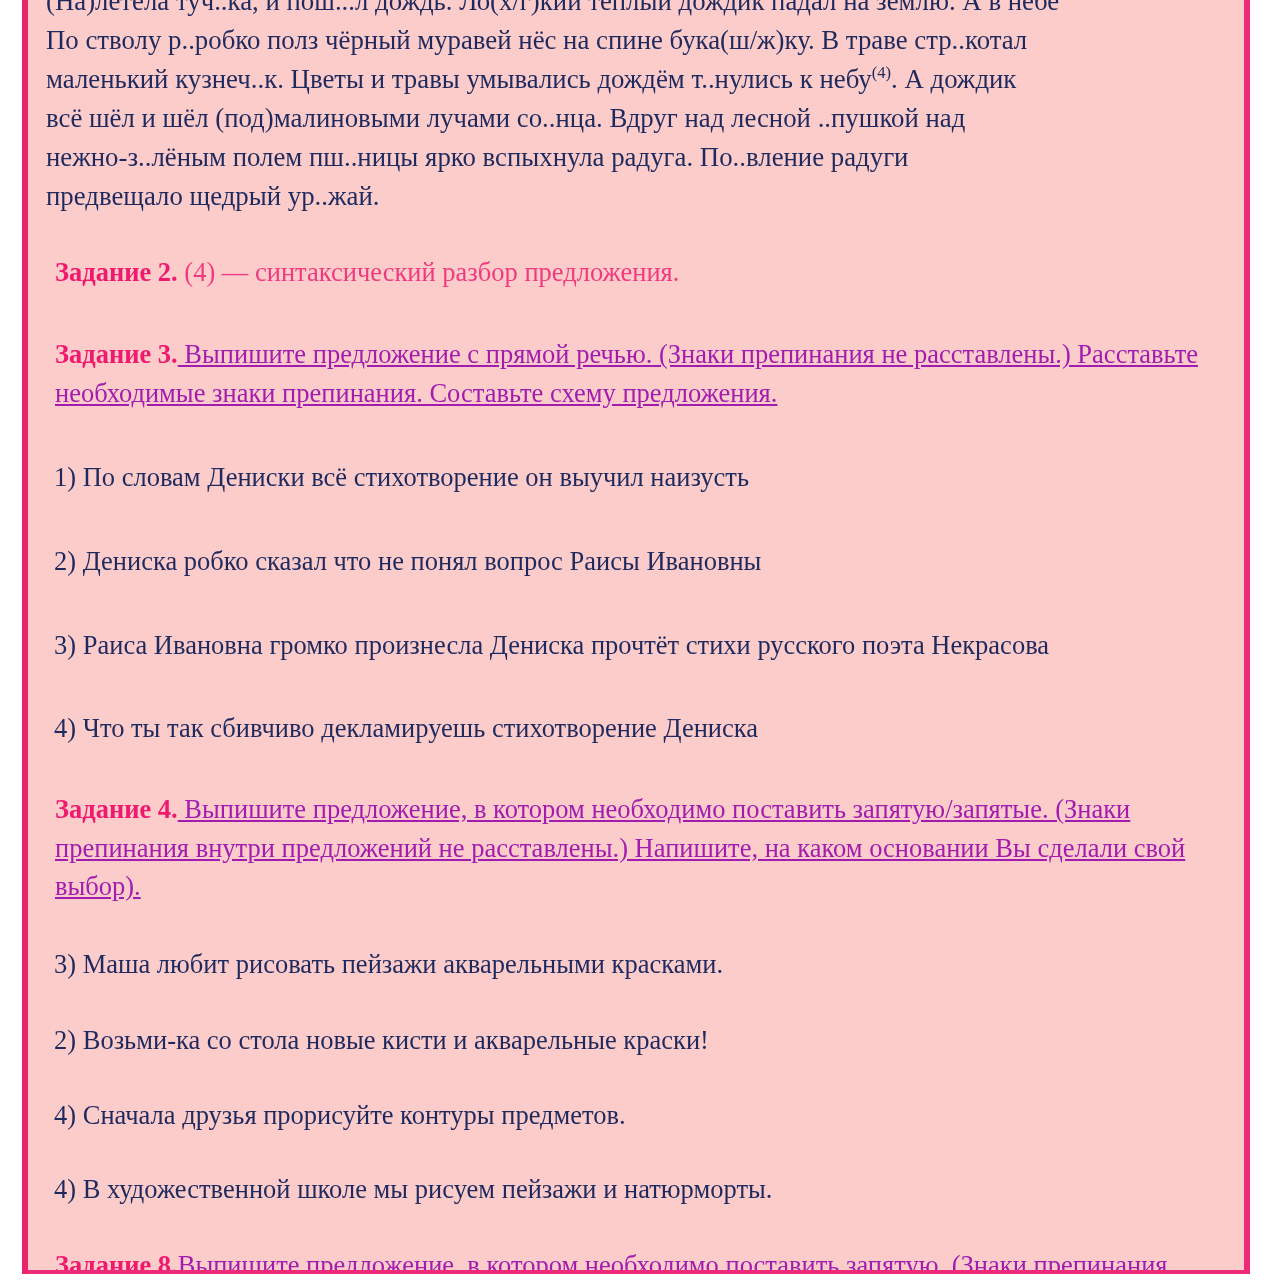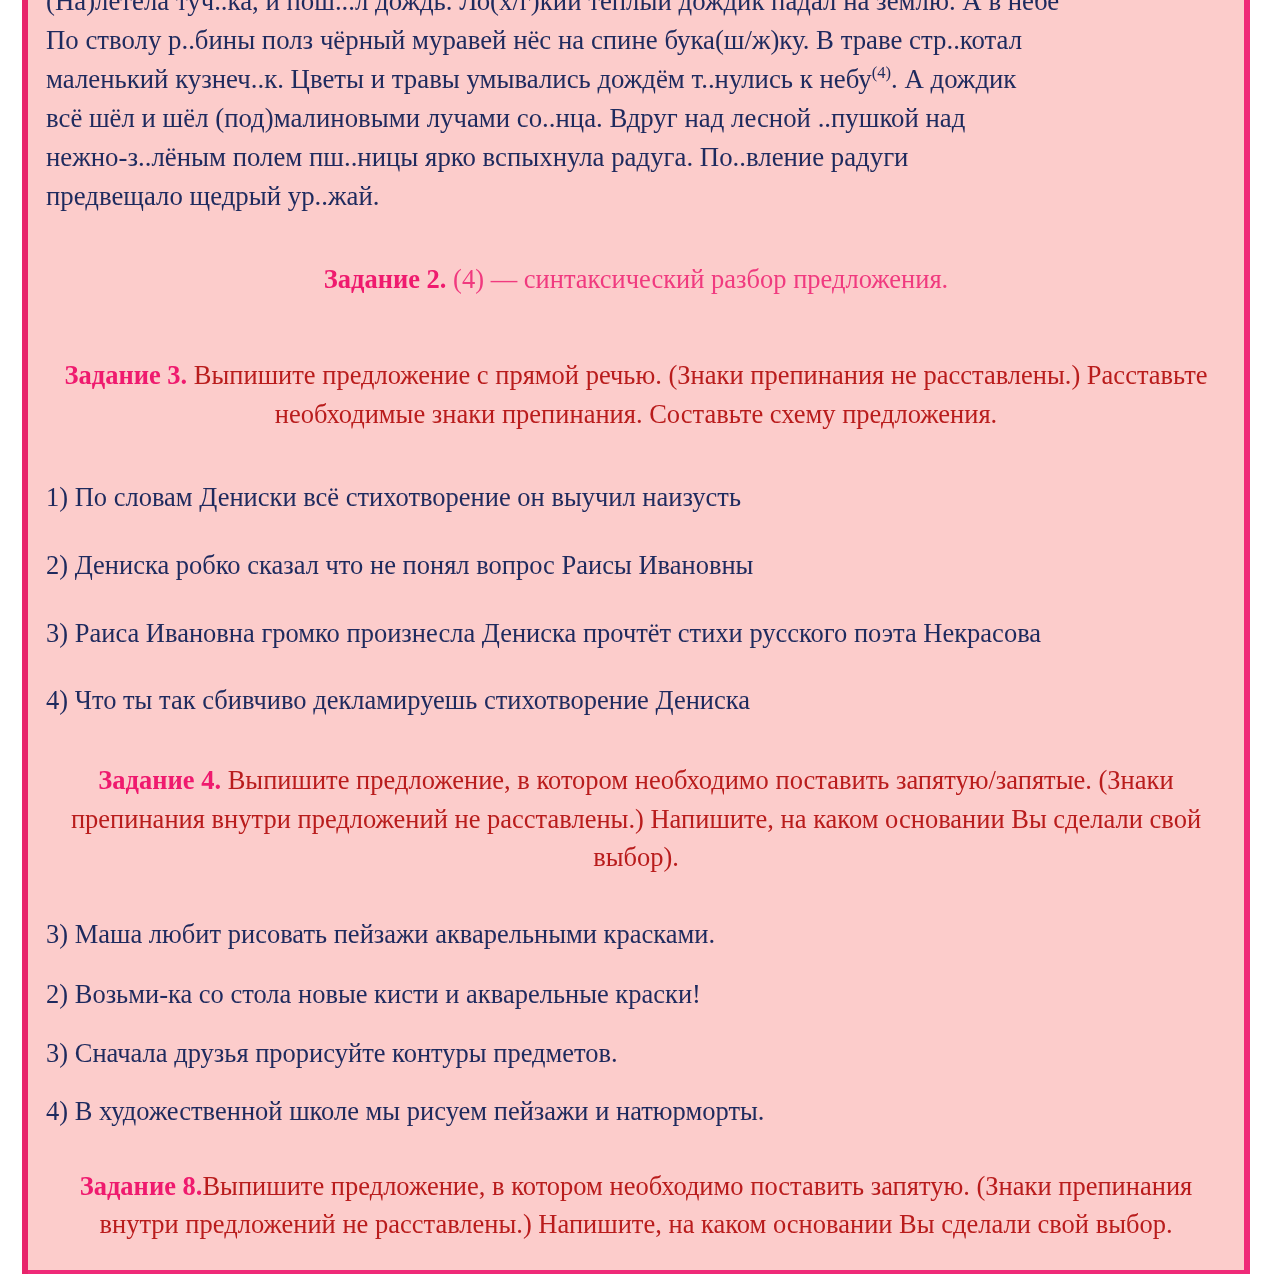--- a/index.html
+++ b/index.html
@@ -42,39 +42,39 @@
   .text-block {
     font-size: 26.8px;
     line-height: 1.455;
     color: #1e2a5e;
     margin: 0;
     padding: 0 2px 0 0;
     text-align: left;
   }
 
   .task {
-    margin: 16px;
+    margin: 9px;
     font-size: 26.5px;
     line-height: 1.455;
     color: #f03a7f;
-    text-align: center;
   }
   .task-label {
     font-weight: bold;
     color: #ef1a6e;
   }
   .task-body {
-    color: #b91c1c;
+    color: #a21caf;
+    text-decoration: underline;
   }
   .task .task-body-strong {
     color: #f03a7f;
   }
 
   .option {
-    margin: 0;
+    margin: 8px;
     font-size: 26.5px;
     line-height: 1.45;
     color: #1e2a5e;
   }
 
   .sup {
     font-size: 0.62em;
     vertical-align: super;
     line-height: 0;
   }
@@ -84,21 +84,21 @@
   .sp-28 { height: 28px; }
   .sp-30 { height: 30px; }
 </style>
 </head>
 <body>
 
 <div id="doc-panel">
 
   <div class="text-block">
     <div>(На)летела туч..ка, и пош...л дождь. Ло(х/г)кий тёплый дождик падал на землю. А в небе</div>
-    <div>По стволу р..бины полз чёрный муравей нёс на спине бука(ш/ж)ку. В траве стр..котал</div>
+    <div>По стволу р..робко полз чёрный муравей нёс на спине бука(ш/ж)ку. В траве стр..котал</div>
     <div><span>маленький кузнеч..к. Цветы и травы умывались дождём т..нулись к небу</span><span class="sup">(4)</span><span>. А дождик</span></div>
     <div>всё шёл и шёл (под)малиновыми лучами со..нца. Вдруг над лесной ..пушкой над</div>
     <div>нежно-з..лёным полем пш..ницы ярко вспыхнула радуга. По..вление радуги</div>
     <div>предвещало щедрый ур..жай.</div>
   </div>
 
   <div class="sp-28"></div>
 
   <p class="task"><span class="task-label">Задание 2.</span><span class="task-body-strong"> (4) — синтаксический разбор предложения.</span></p>
 
@@ -119,21 +119,21 @@
   <div class="sp-26"></div>
 
   <p class="task"><span class="task-label">Задание 4.</span><span class="task-body"> Выпишите предложение, в котором необходимо поставить запятую/запятые. (Знаки препинания внутри предложений не расставлены.) Напишите, на каком основании Вы сделали свой выбор).</span></p>
 
   <div class="sp-22"></div>
 
   <p class="option">3) Маша любит рисовать пейзажи акварельными красками.</p>
   <div class="sp-22"></div>
   <p class="option">2) Возьми-ка со стола новые кисти и акварельные краски!</p>
   <div class="sp-20"></div>
-  <p class="option">3) Сначала друзья прорисуйте контуры предметов.</p>
+  <p class="option">4) Сначала друзья прорисуйте контуры предметов.</p>
   <div class="sp-20"></div>
   <p class="option">4) В художественной школе мы рисуем пейзажи и натюрморты.</p>
 
   <div class="sp-20"></div>
 
   <p class="task"><span class="task-label">Задание 8.</span><span class="task-body">Выпишите предложение, в котором необходимо поставить запятую. (Знаки препинания внутри предложений не расставлены.) Напишите, на каком основании Вы сделали свой выбор.</span></p>
 
 </div>
 
 </body></html>

